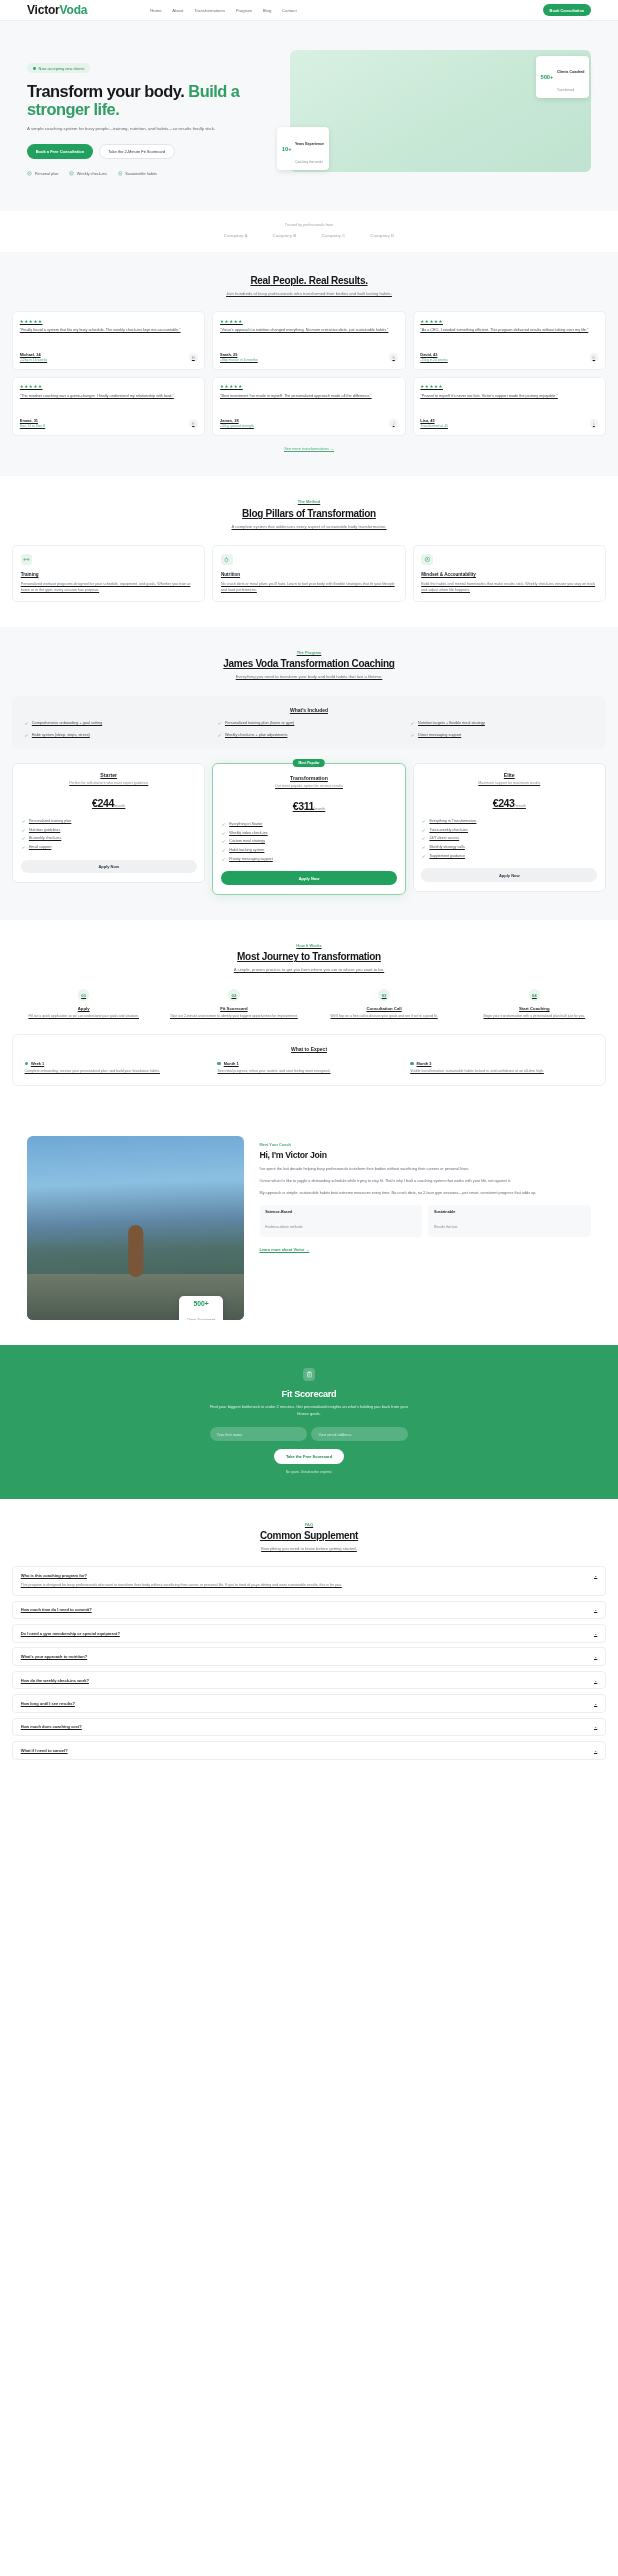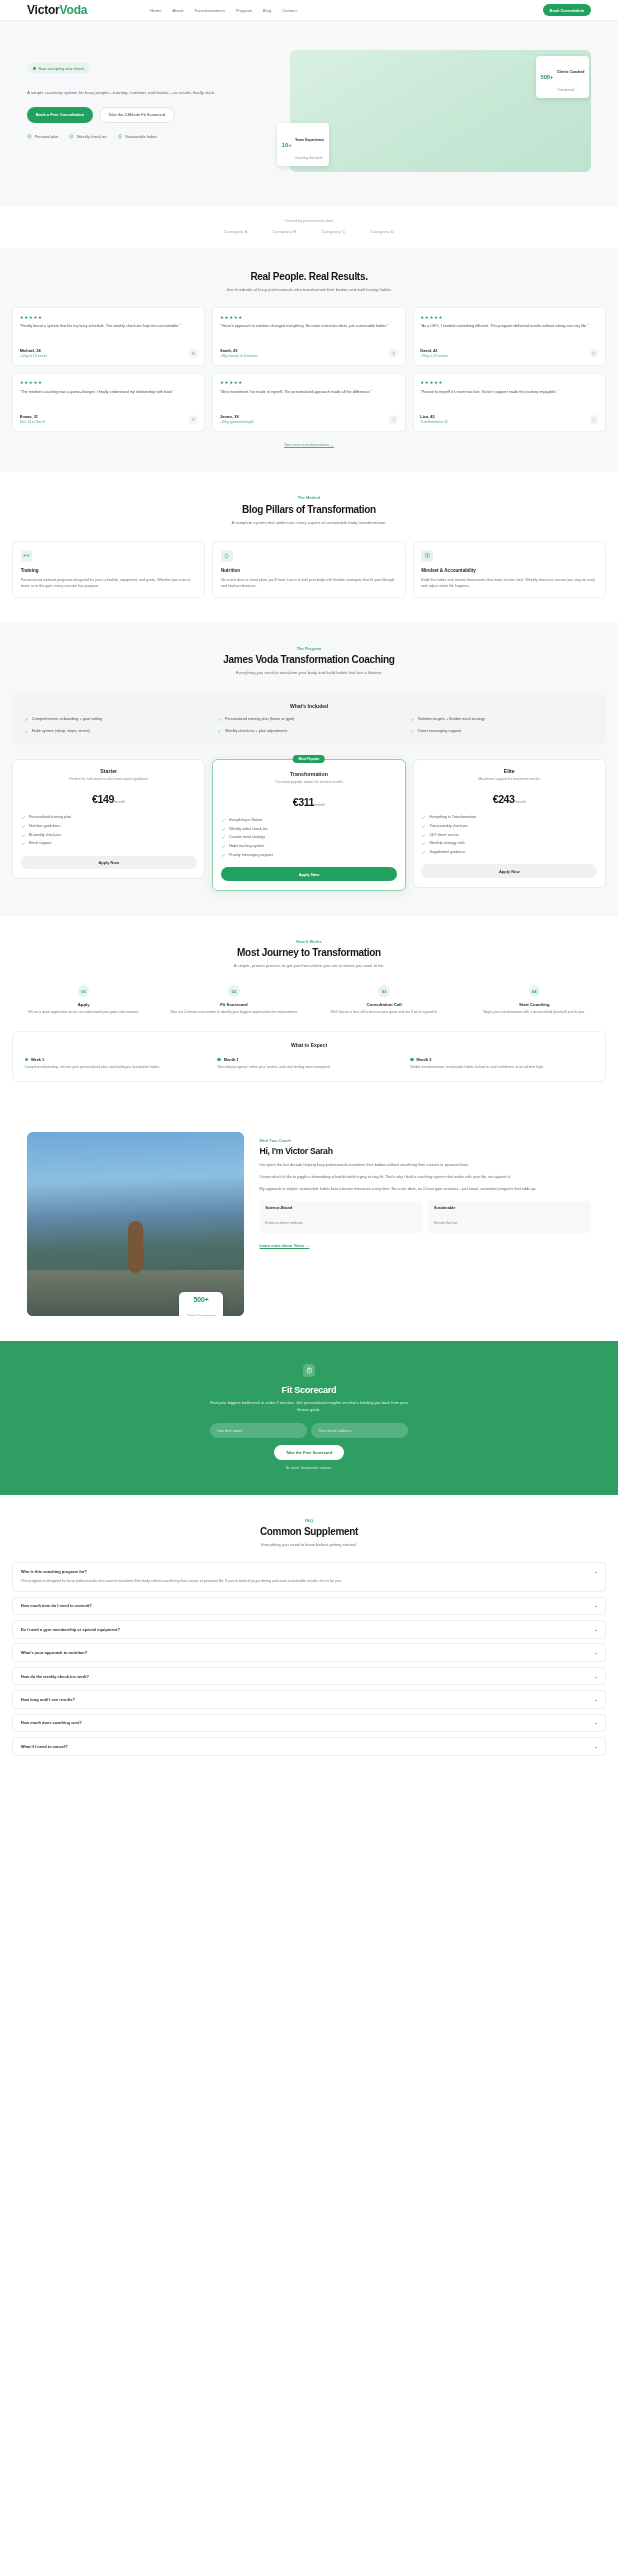--- a/index.html
+++ b/index.html
@@ -74,21 +74,21 @@
   .fc-t1 { font-size: 3.5px; font-weight: 700; color: #23272c; }
   .fc-t2 { font-size: 3.1px; color: #8b929b; }
 
   
   .logos { background: #fff; padding: 12.6px 0 13.5px; text-align: center; }
   .logos .cap { font-size: 3.7px; color: #a0a6ad; margin-bottom: 5.8px; }
   .logos .row { display: flex; justify-content: center; gap: 25px; }
   .logos .row span { font-size: 4.3px; color: #b7bcc3; font-weight: 600; }
 
   
-  .section { padding: 23px 12px 25px; }
+  .section { padding: 23px 12px 25px; text-decoration: underline; }
   .sec-alt { background: #f7f8f9; }
   .eyebrow { text-align: center; font-size: 4px; color: #4caa78; font-weight: 600; margin-bottom: 3.9px; }
   h2.sec-title {
     text-align: center; font-size: 10px; font-weight: 800; letter-spacing: -0.3px; color: #15171a;
   }
   .sec-sub {
     text-align: center; font-size: 4.2px; line-height: 1.6; color: #6d747d;
     max-width: 208px; margin: 4.8px auto 0;
   }
 
@@ -260,20 +260,24 @@
     <button class="hdr-cta">Book Consultation</button>
   </div>
 
   <div class="hero">
     <div class="hero-inner">
       <div class="hero-left">
         <div class="badge">
           <i class="dot"></i>
           <span>Now accepting new clients</span>
         </div>
+        <h1 class="hero-title">
+          <span>Transform your body.</span>
+          <span class="accent">Build a stronger life.</span>
+        </h1>
         <p class="hero-sub">A simple coaching system for busy people—training, nutrition, and habits—so results finally stick.</p>
         <div class="hero-btns">
           <button class="btn-primary">Book a Free Consultation</button>
           <button class="btn-ghost">Take the 2-Minute Fit Scorecard</button>
         </div>
         <div class="hero-feats" id="heroFeats">
             <div class="feat">
               <svg class="ck" viewBox="0 0 24 24" fill="none" stroke="#3ba16c" stroke-width="2.4">
                 <circle cx="12" cy="12" r="9"></circle>
                 <path d="M8.5 12.5l2.5 2.5 4.5-5"></path>
@@ -480,21 +484,21 @@
             </svg>
             <span>Direct messaging support</span>
           </div>
         </div>
     </div>
     <div class="pr-grid" id="prGrid">
   <div class="pr-card">
     
     <div class="pr-name">Starter</div>
     <div class="pr-tag">Perfect for self-starters who want expert guidance</div>
-    <div class="pr-price"><b>€149</b><span>/month</span></div>
+    <div class="pr-price"><b>€244</b><span>/month</span></div>
     <div class="pr-list">
             <div class="pr-li">
               <svg class="ck" viewBox="0 0 24 24" fill="none" stroke="#4caa78" stroke-width="2.6">
                 <path d="M5 13l4 4L19 7"></path>
               </svg>
               <span>Personalized training plan</span>
             </div>
             <div class="pr-li">
               <svg class="ck" viewBox="0 0 24 24" fill="none" stroke="#4caa78" stroke-width="2.6">
                 <path d="M5 13l4 4L19 7"></path>
@@ -655,21 +659,21 @@
     <div class="about-img">
       <div class="dock"></div>
       <div class="figure"></div>
       <div class="ab-stat">
         <b>500+</b>
         <span>Clients Transformed</span>
       </div>
     </div>
     <div class="about-txt">
       <div class="about-eyebrow">Meet Your Coach</div>
-      <div class="about-h">Hi, I'm Victor Sarah</div>
+      <div class="about-h">Hi, I'm Victor Join</div>
       <p class="about-p">I've spent the last decade helping busy professionals transform their bodies without sacrificing their careers or personal lives.</p>
       <p class="about-p">I know what it's like to juggle a demanding schedule while trying to stay fit. That's why I built a coaching system that works with your life, not against it.</p>
       <p class="about-p">My approach is simple: sustainable habits beat extreme measures every time. No crash diets, no 2-hour gym sessions—just smart, consistent progress that adds up.</p>
       <div class="about-cards" id="abCards">
   <div class="ab-card">
     <b>Science-Based</b>
     <span>Evidence-driven methods</span>
   </div>
   <div class="ab-card">
     <b>Sustainable</b>

